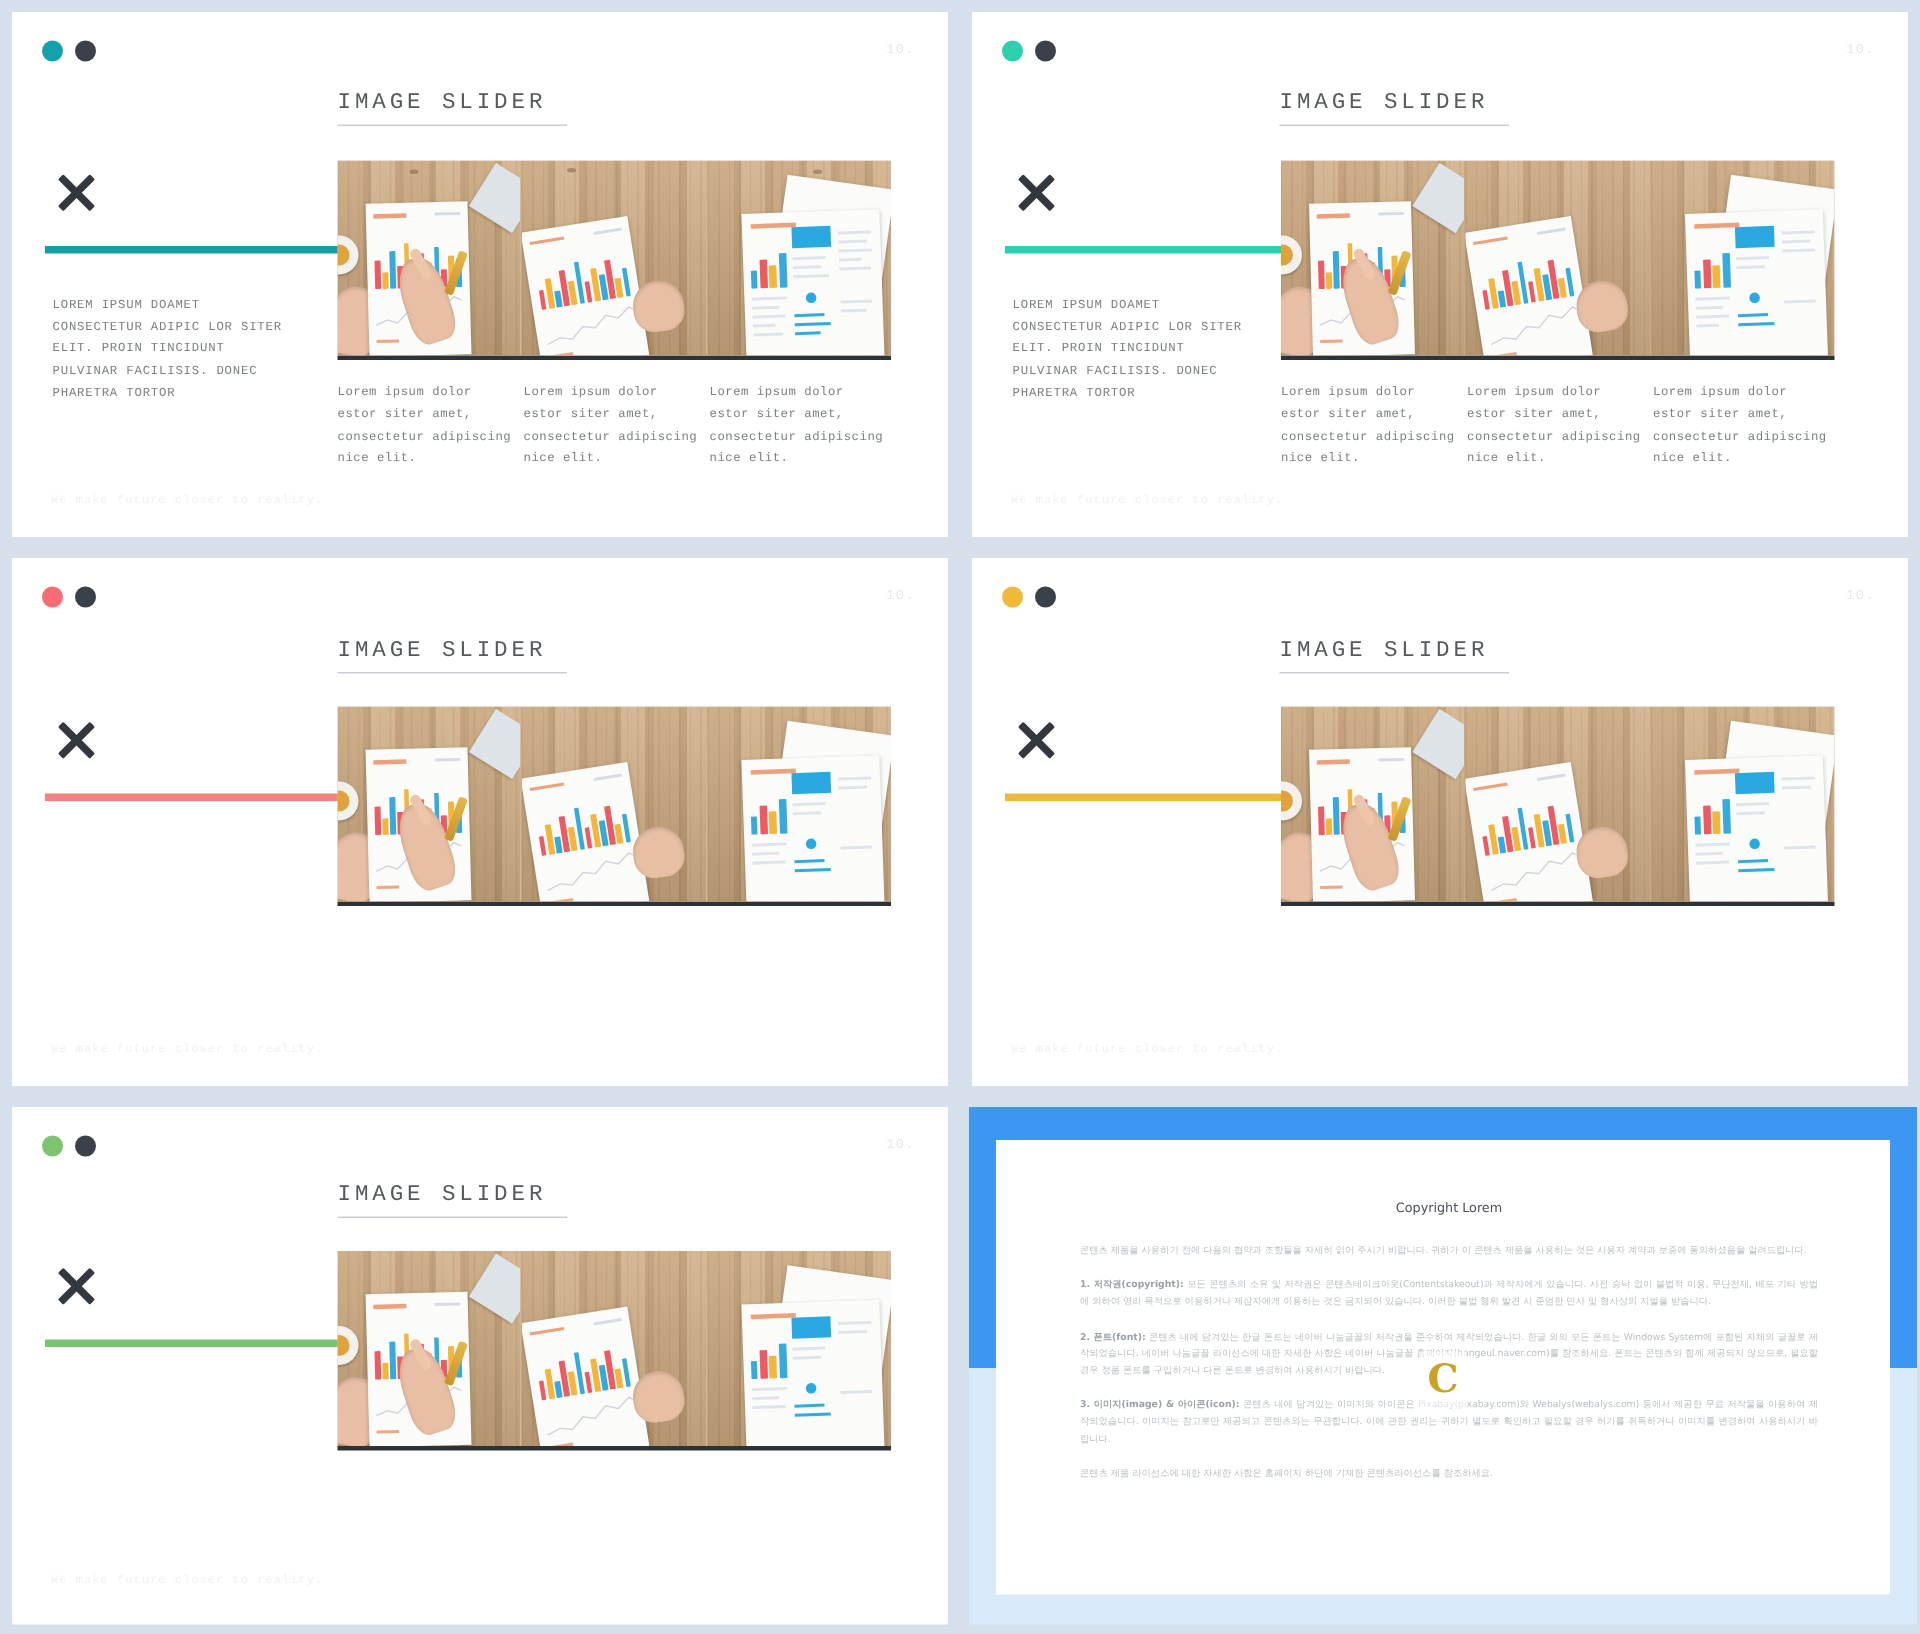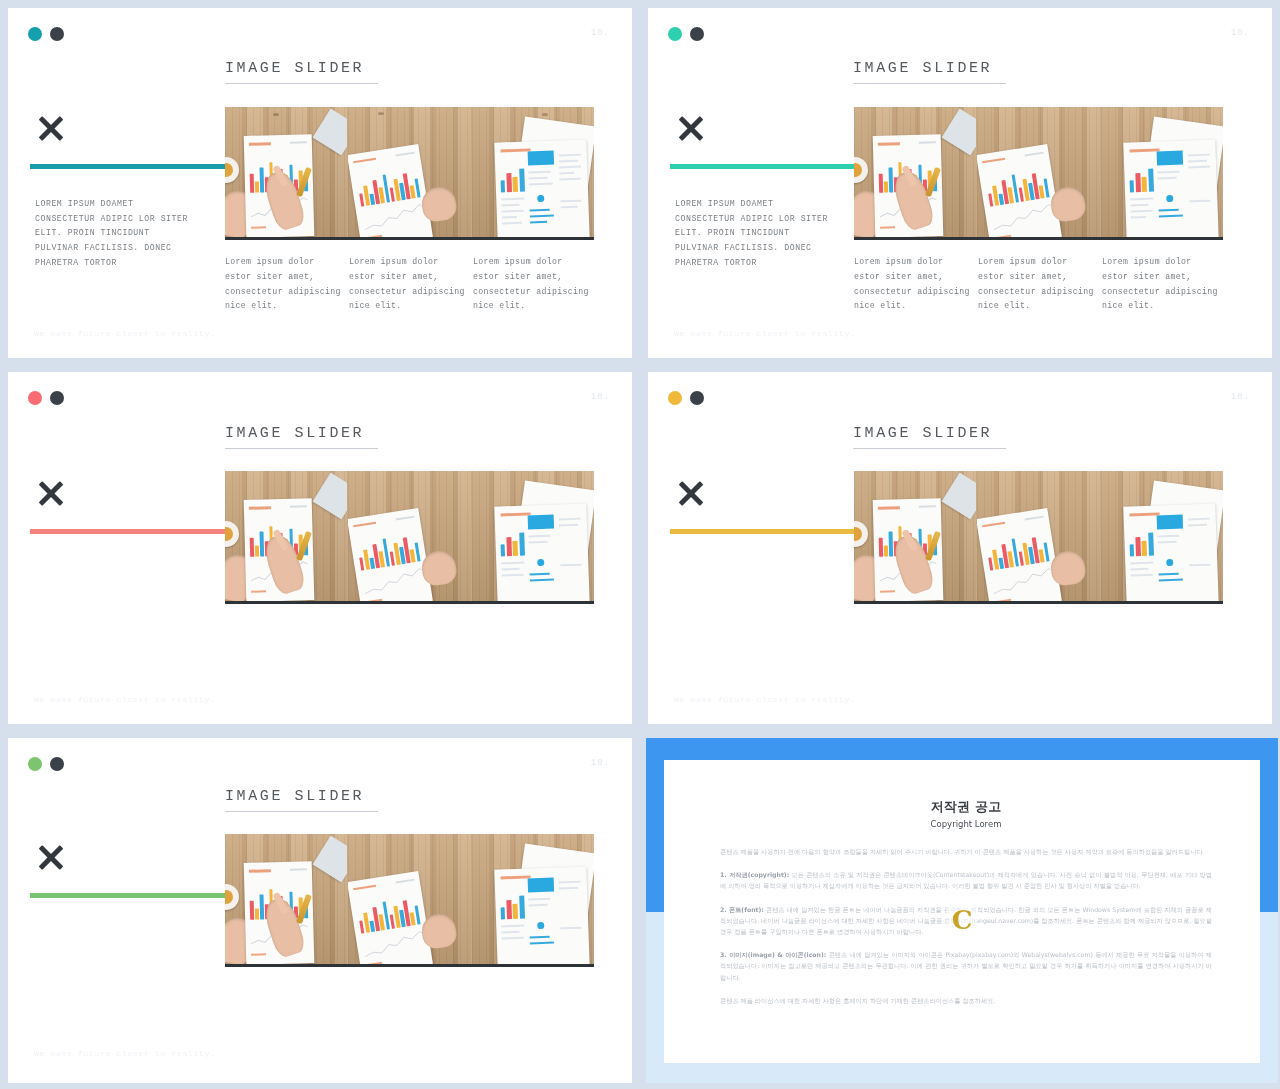--- a/index.html
+++ b/index.html
@@ -996,21 +996,20 @@
 
       <div class="tagline" style="bottom:25px">We make future closer to reality.</div>
     </div>
   </div>
 
   <div class="cell" style="padding:8px 2px 6px 6px;">
     <div class="copy-outer">
       <div class="copy-band"></div>
       <div class="copy-card">
         <div class="copy-inner">
-          <div class="copy-title-ko">저작권 공고</div>
           <div class="copy-title-en">Copyright Lorem</div>
 
           <div class="copy-p first">콘텐츠 제품을 사용하기 전에 다음의 협약과 조항들을 자세히 읽어 주시기 바랍니다. 귀하가 이 콘텐츠 제품을 사용하는 것은 사용자 계약과 보증에 동의하셨음을 알려드립니다.</div>
 
           <div class="copy-p">
             <b>1. 저작권(copyright):</b><span> 모든 콘텐츠의 소유 및 저작권은 콘텐츠테이크아웃(Contentstakeout)과 제작자에게 있습니다. 사전 승낙 없이 불법적 이용, 무단전재, 배포 기타 방법에 의하여 영리 목적으로 이용하거나 제삼자에게 이용하는 것은 금지되어 있습니다. 이러한 불법 행위 발견 시 준엄한 민사 및 형사상의 지벌을 받습니다.</span>
           </div>
           <div class="copy-p">
             <b>2. 폰트(font):</b><span> 콘텐츠 내에 담겨있는 한글 폰트는 네이버 나눔글꼴의 저작권을 준수하여 제작되었습니다. 한글 외의 모든 폰트는 Windows System에 포함된 자체의 글꼴로 제작되었습니다. 네이버 나눔글꼴 라이선스에 대한 자세한 사항은 네이버 나눔글꼴 홈페이지(hangeul.naver.com)를 참조하세요. 폰트는 콘텐츠와 함께 제공되지 않으므로, 필요할 경우 정품 폰트를 구입하거나 다른 폰트로 변경하여 사용하시기 바랍니다.</span>
           </div>

